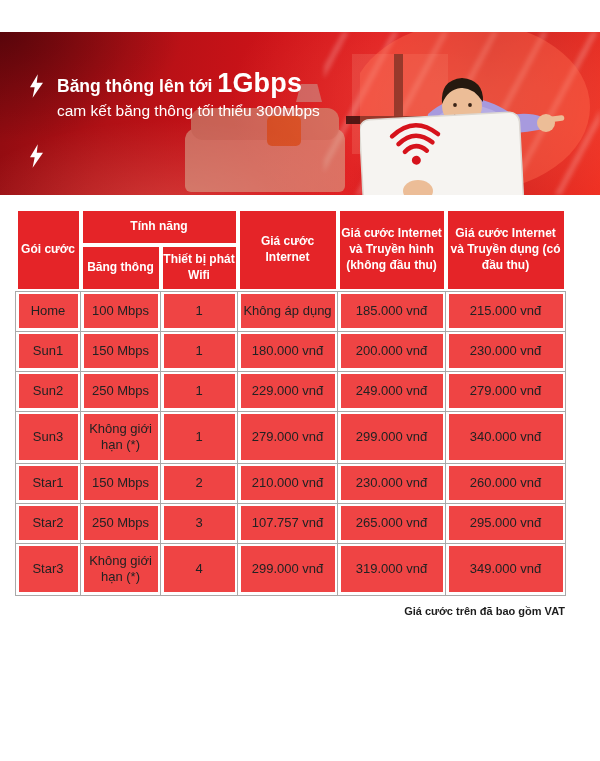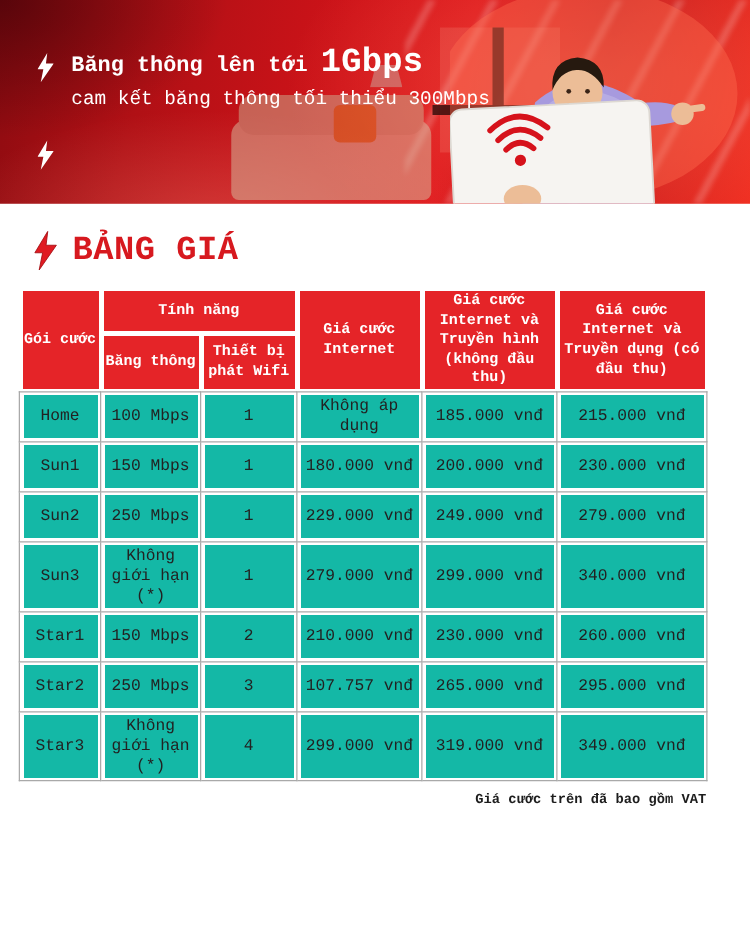--- a/index.html
+++ b/index.html
@@ -1,18 +1,18 @@
 <!DOCTYPE html>
 <html><head>
 <meta charset="utf-8">
 <style>
   html,body{margin:0;padding:0;background:#fff;}
   .page{
     position:relative;width:600px;height:675px;background:#fff;overflow:hidden;
-    font-family:Liberation Mono, monospace;-webkit-font-smoothing:antialiased;
+    font-family:Liberation Sans, sans-serif;margin-top:32px;-webkit-font-smoothing:antialiased;
   }
   
   .banner{
     position:relative;width:600px;height:163px;overflow:hidden;
     background:
       radial-gradient(ellipse 340px 210px at 78% 42%, rgba(255,120,90,.45), transparent 70%),
       radial-gradient(ellipse 300px 130px at 28% 110%, rgba(255,150,130,.30), transparent 70%),
       radial-gradient(ellipse 280px 170px at 0% 0%, rgba(46,0,6,.55), transparent 65%),
       linear-gradient(103deg,#8c0b10 0%,#b01015 20%,#cf1319 45%,#dd151b 60%,#bf0f15 78%,#ef2b1f 100%);
   }
@@ -50,21 +50,21 @@
   .bolt-red{width:19px;height:31px;}
   .heading-text{color:#d7191f;font-size:27px;font-weight:800;letter-spacing:.4px;}
   
   .table-wrap{margin:14px 0 0 15px;width:550px;}
   table.price{border-collapse:collapse;table-layout:fixed;width:550px;}
   table.price th{
     background:#e52428;background-clip:content-box;padding:2px;border:0;
     color:#fff;font-size:12px;font-weight:700;line-height:1.3;text-align:center;vertical-align:middle;
   }
   table.price td{
-    background:#14b8a6;background-clip:content-box;padding:3px;
+    background:#ef4444;background-clip:content-box;padding:3px;
     border:1px solid #a9a9a9;
     color:#222;font-size:13px;font-weight:500;text-align:center;vertical-align:middle;line-height:1.25;
   }
   tr.hrow1{height:36px;} tr.hrow2{height:46px;}
   tr.brow{height:40px;} tr.brow-tall{height:52px;}
   .vat-note{width:550px;margin:9px 0 0 15px;text-align:right;font-size:11px;font-weight:600;color:#1d1d1d;}
   
   .footnotes{margin:40px 0 0 17px;color:#1f1f1f;font-size:14.5px;line-height:1.55;}
   .fn-label{font-weight:700;}
   .fn-value{font-weight:600;}
@@ -120,26 +120,20 @@
         </div>
       </div>
       <div class="feature">
         <svg class="bolt-small" viewBox="0 0 10 18">
           <polygon points="6,0 0,10 3.6,10 2,18 10,6.5 5.2,6.5" fill="#ffffff"></polygon>
         </svg>
       </div>
     </div>
   </div>
 
-  <div class="heading">
-    <svg class="bolt-red" viewBox="0 0 10 18">
-      <polygon points="6,0 0,10 3.6,10 2,18 10,6.5 5.2,6.5" fill="#e01b22" stroke="#a30e13" stroke-width="0.4"></polygon>
-    </svg>
-    <span class="heading-text">BẢNG GIÁ</span>
-  </div>
 
   <div class="table-wrap">
     <table class="price">
       <colgroup>
         <col style="width:65px">
           <col style="width:80px">
           <col style="width:77px">
         <col style="width:100px">
           <col style="width:108px">
           <col style="width:120px">

